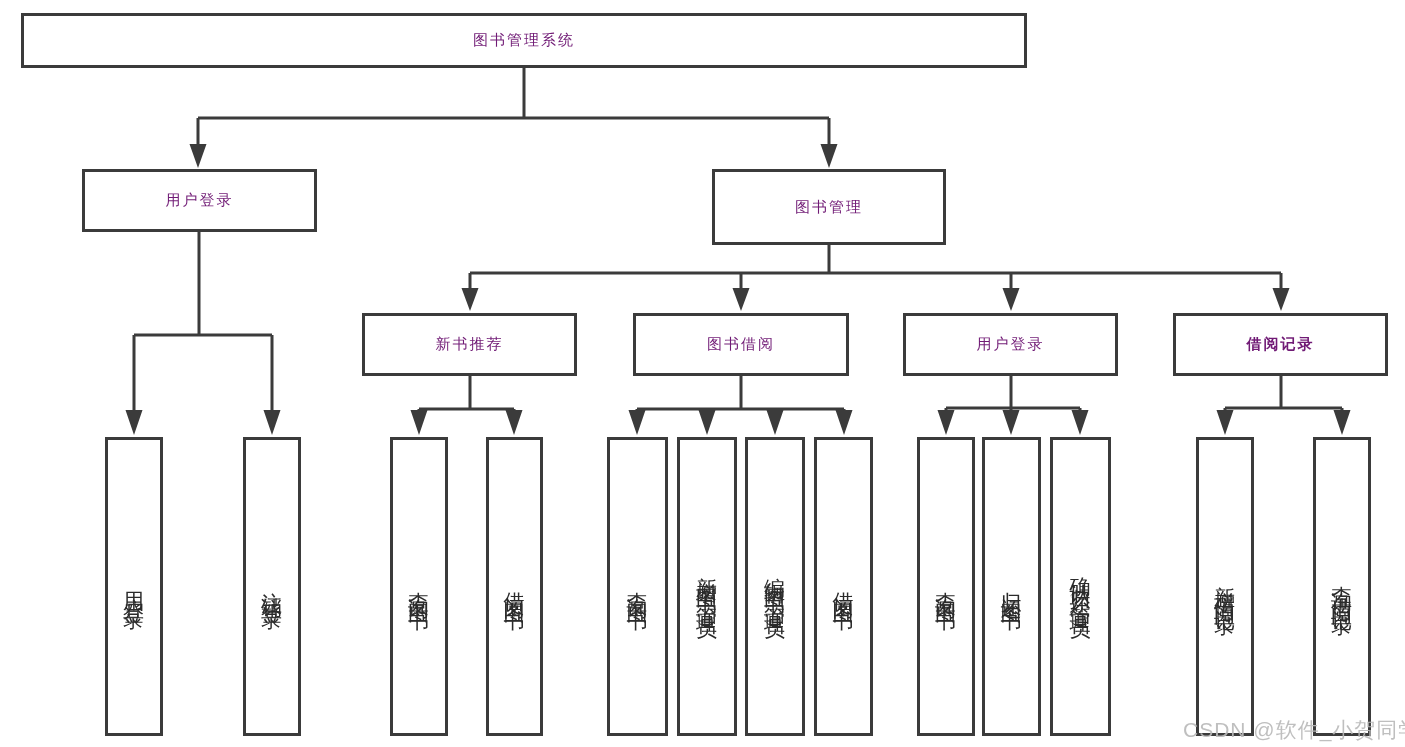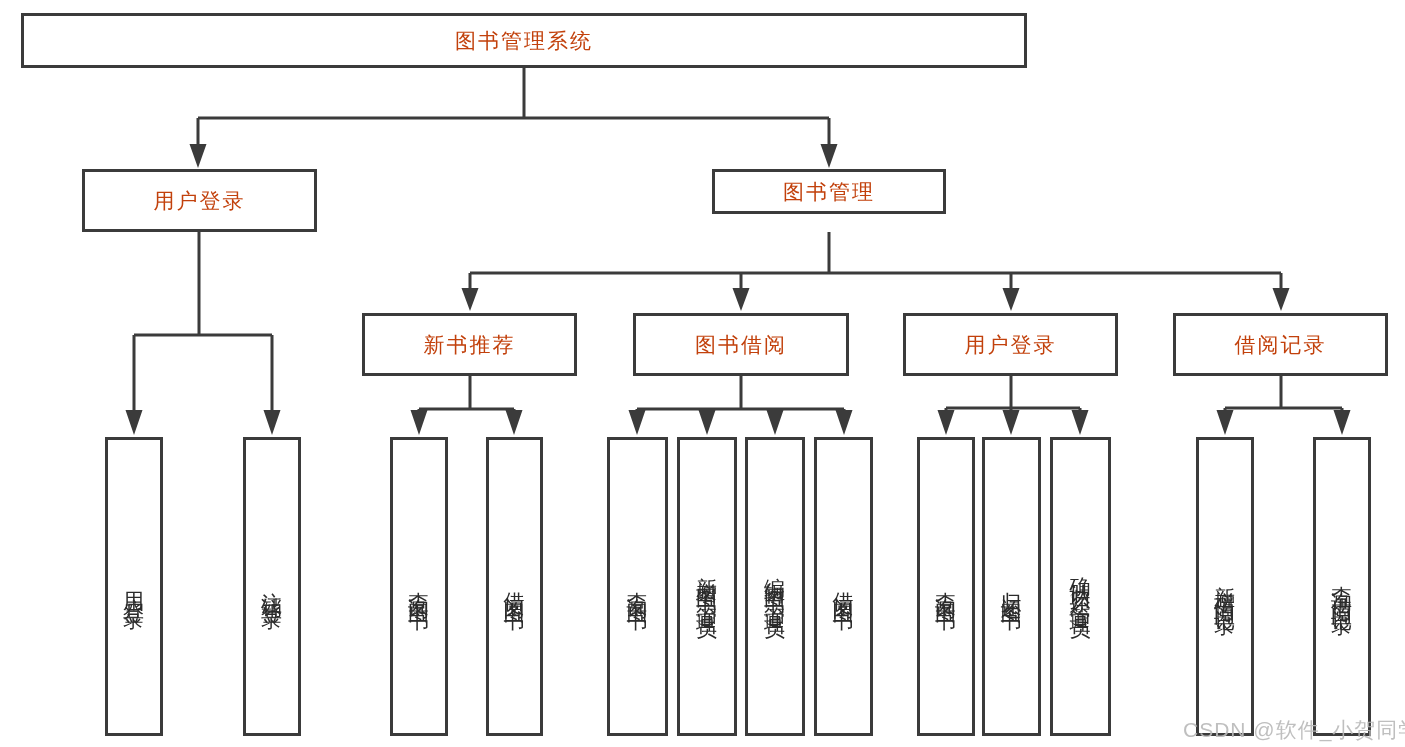--- a/index.html
+++ b/index.html
@@ -17,22 +17,22 @@
     left: 0; top: 0;
     width: 1405px; height: 747px;
   }
   .hbox {
     position: absolute;
     background: #ffffff;
     border: 3px solid #3b3b3b;
     display: flex;
     align-items: center;
     justify-content: center;
-    color: #c2410c;
-    font-size: 21px;
+    color: #701a75;
+    font-size: 15px;
     letter-spacing: 2px;
     white-space: nowrap;
   }
   .vbox {
     position: absolute;
     top: 437px;
     height: 299px;
     background: #ffffff;
     border: 3px solid #3b3b3b;
     display: flex;
@@ -94,34 +94,34 @@
       M1333.5 410 L1350.5 410 L1342 435 Z"></path>
   </svg>
 
   <div class="hbox" style="left:21px; top:13px; width:1006px; height:55px;">
     <span>图书管理系统</span>
   </div>
 
   <div class="hbox" style="left:82px; top:169px; width:235px; height:63px;">
     <span>用户登录</span>
   </div>
-  <div class="hbox" style="left:712px; top:169px; width:234px; height:45px;text-align:center;">
+  <div class="hbox" style="left:712px; top:169px; width:234px; height:76px;text-align:center;">
     <span>图书管理</span>
   </div>
 
   <div class="hbox" style="left:362px; top:313px; width:215px; height:63px;font-family:Liberation Mono, monospace;">
     <span>新书推荐</span>
   </div>
   <div class="hbox" style="left:633px; top:313px; width:216px; height:63px;">
     <span>图书借阅</span>
   </div>
   <div class="hbox" style="left:903px; top:313px; width:215px; height:63px;">
     <span>用户登录</span>
   </div>
-  <div class="hbox" style="left:1173px; top:313px; width:215px; height:63px;">
+  <div class="hbox" style="left:1173px; top:313px; width:215px; height:63px;font-weight:bold;">
     <span>借阅记录</span>
   </div>
 
   <div class="vbox" style="left:105px; width:58px;">
     <span>用户登录</span>
   </div>
   <div class="vbox" style="left:243px; width:58px;">
     <span>注销登录</span>
   </div>
 

